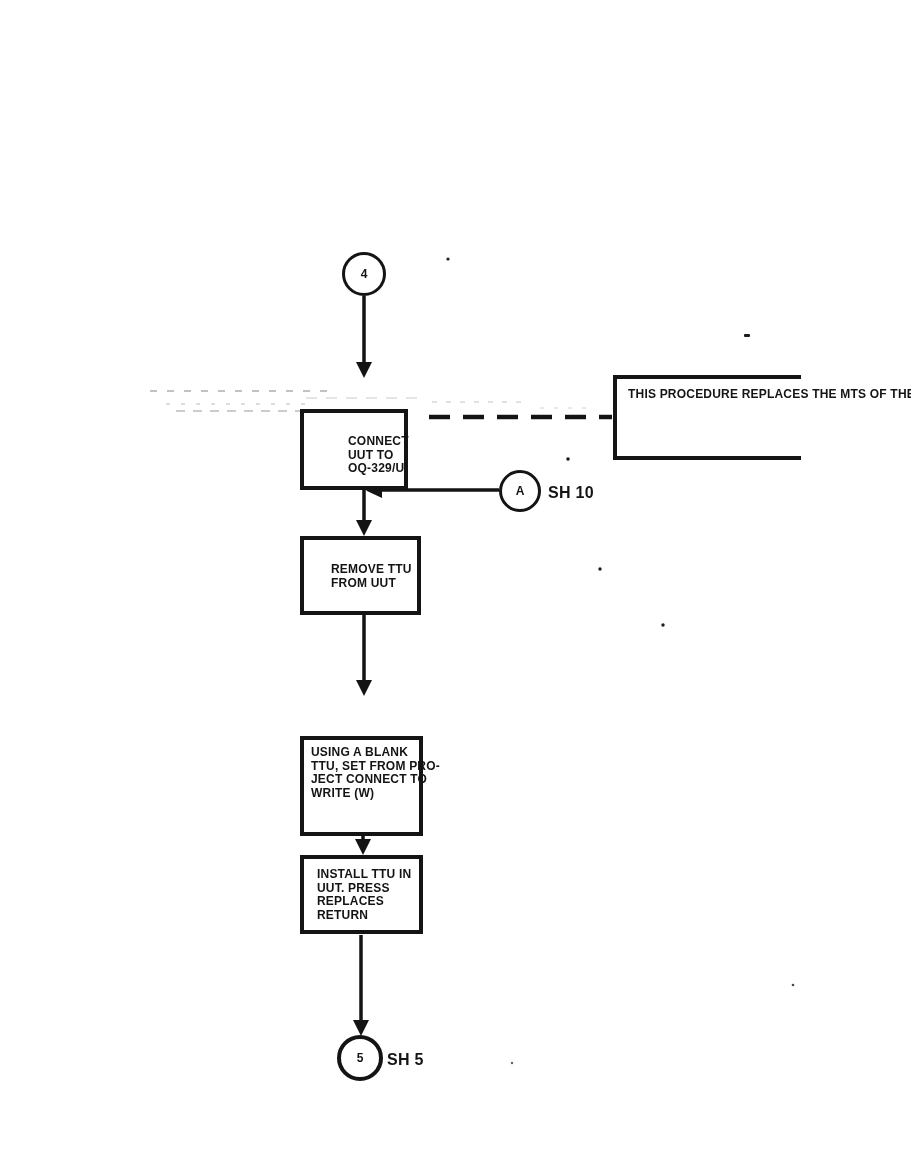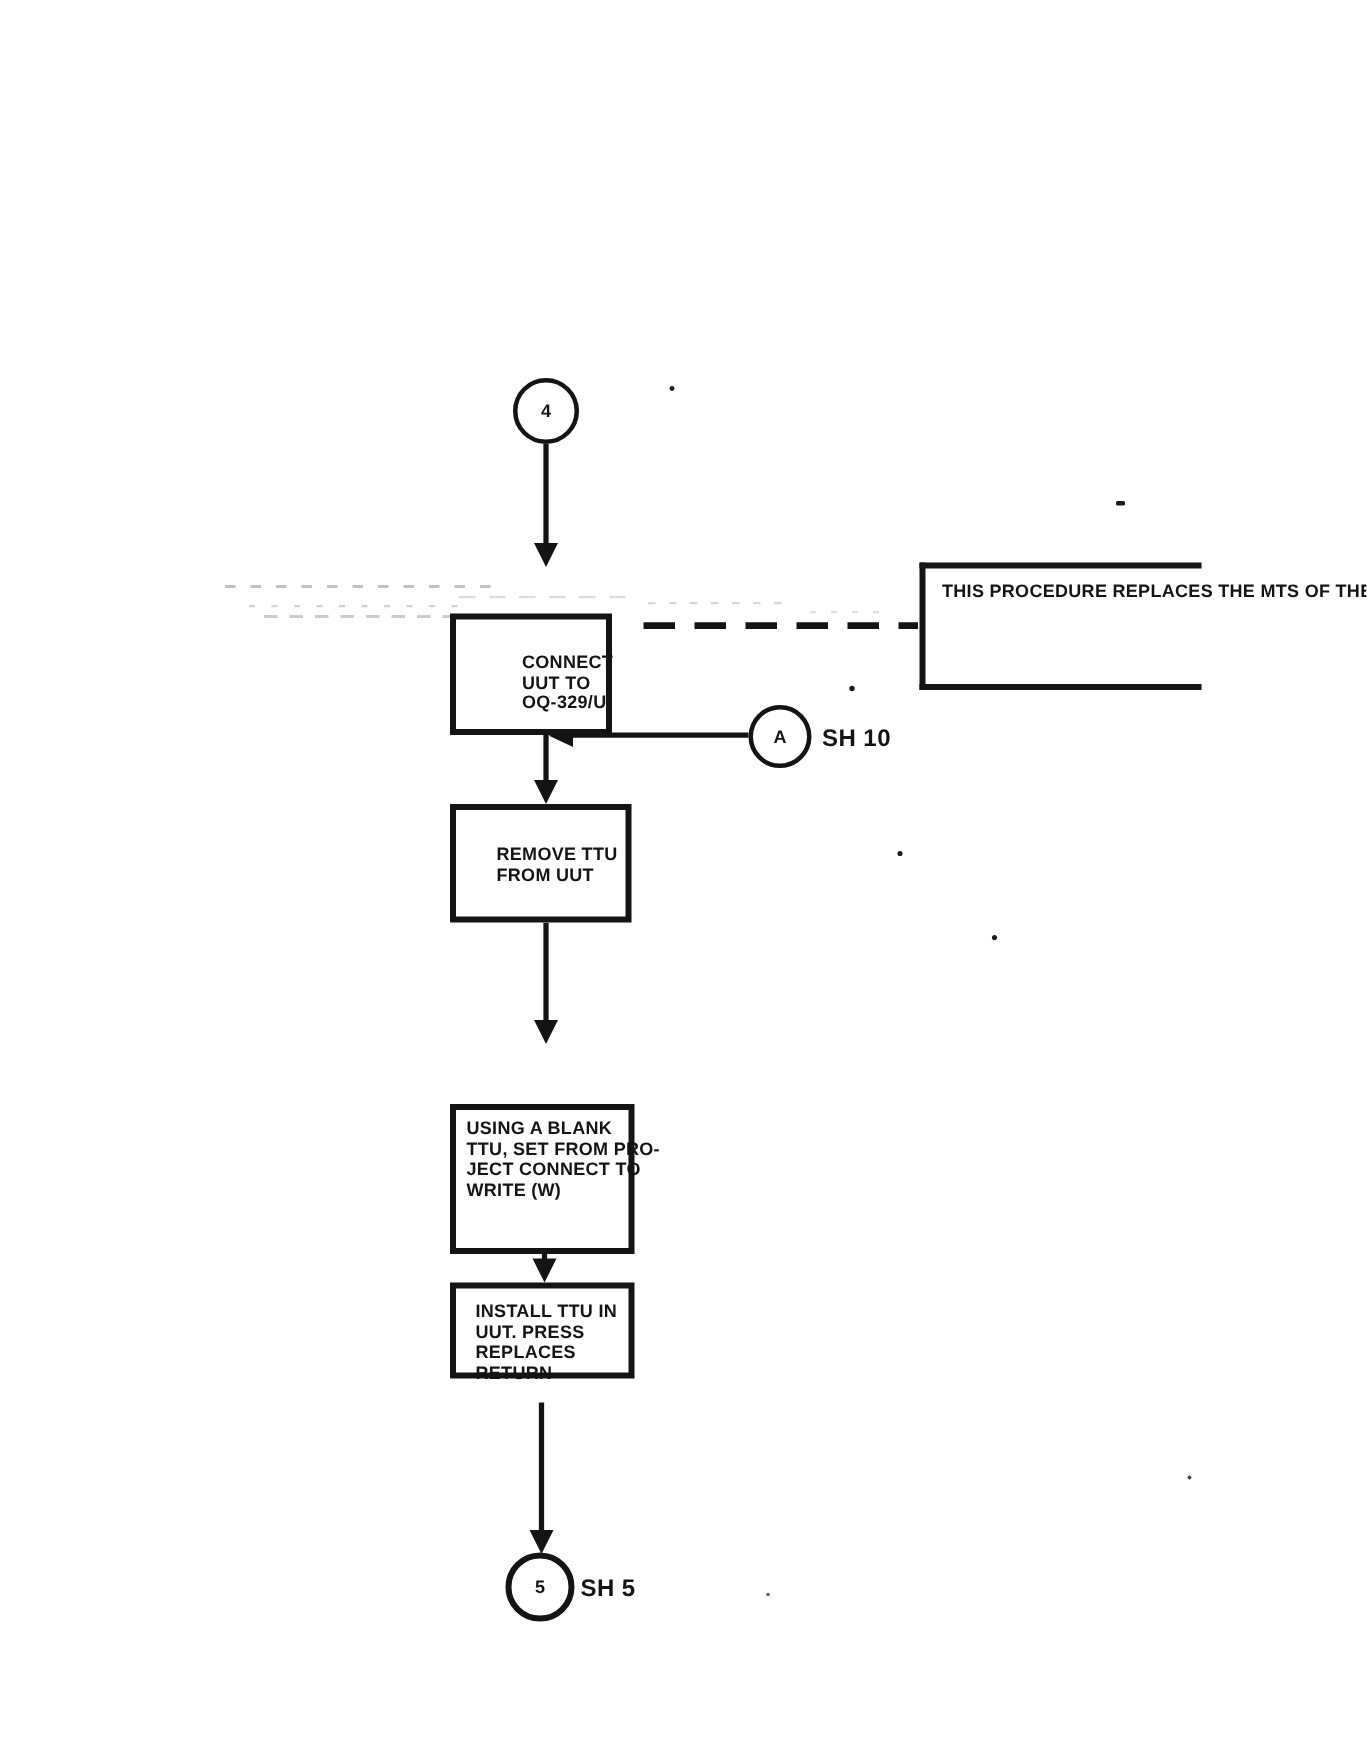--- a/index.html
+++ b/index.html
@@ -148,21 +148,21 @@
     <span class="line">FROM UUT</span>
   </div>
 
   <div class="flow-box" style="left:300px; top:696px; width:123px; height:100px; padding:6px 0 0 7px;margin-top:40px;">
     <span class="line">USING A BLANK</span>
     <span class="line">TTU, SET FROM PRO-</span>
     <span class="line">JECT CONNECT TO</span>
     <span class="line">WRITE (W)</span>
   </div>
 
-  <div class="flow-box" style="left:300px; top:855px; width:123px; height:64px; padding:9px 0 0 13px;">
+  <div class="flow-box" style="left:300px; top:855px; width:123px; height:79px; padding:9px 0 0 13px;">
     <span class="line">INSTALL TTU IN</span>
     <span class="line">UUT. PRESS</span>
     <span class="line">REPLACES</span>
     <span class="line">RETURN</span>
   </div>
 
   <div class="circle-connector" style="left:337px; top:1035px; width:46px; height:46px; border-width:4px;">
     <span>5</span>
   </div>
   <div class="sheet-ref" style="left:387px; top:1051px;">SH 5</div>

